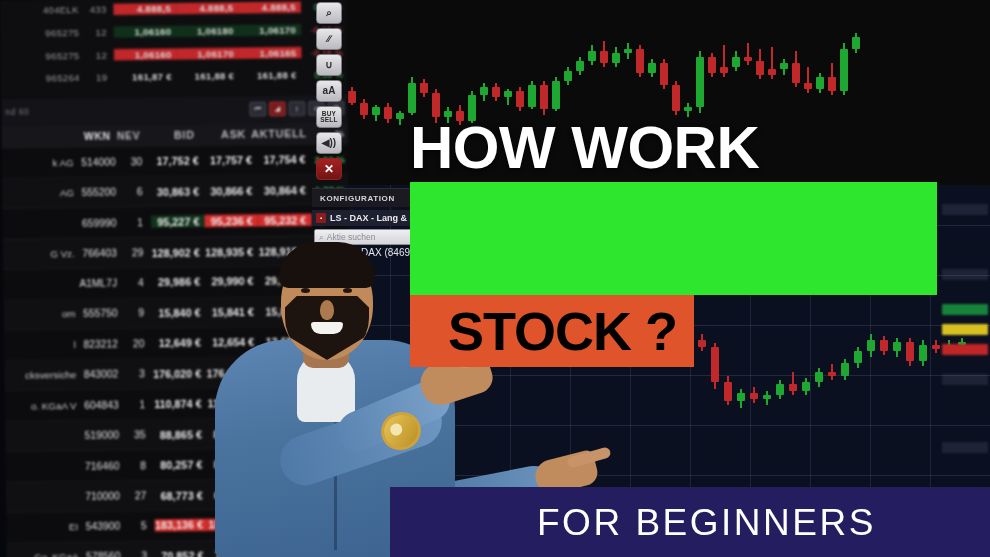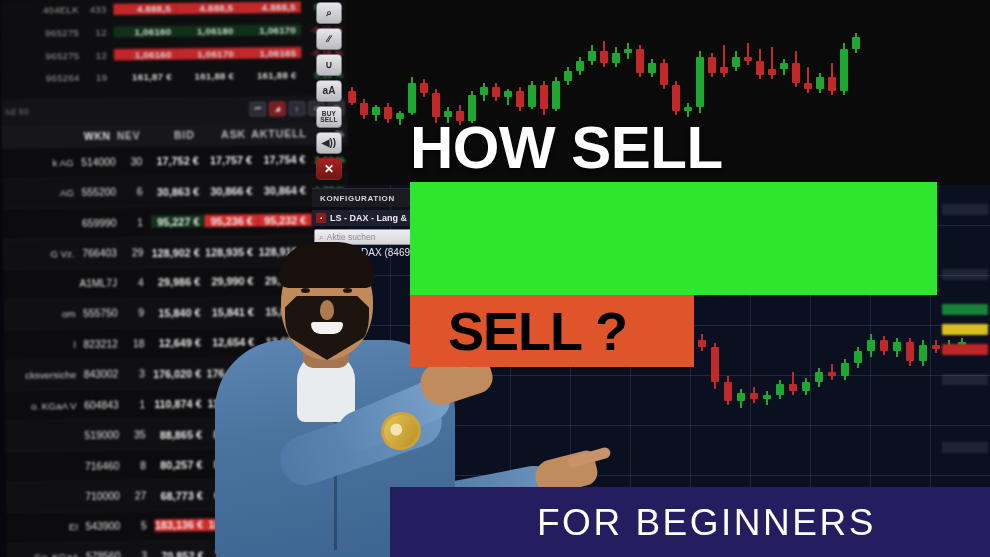--- a/index.html
+++ b/index.html
@@ -779,21 +779,21 @@
             <span class="c-wkn">555750</span>
             <span class="c-nev">9</span>
             <span class="c-bid ">15,840 €</span>
             <span class="c-ask ">15,841 €</span>
             <span class="c-akt ">15,841 €</span>
             <span class="c-pct pos">1,7</span>
           </div>
           <div class="trow">
             <span class="c-name">l</span>
             <span class="c-wkn">823212</span>
-            <span class="c-nev">18</span>
+            <span class="c-nev">20</span>
             <span class="c-bid ">12,649 €</span>
             <span class="c-ask ">12,654 €</span>
             <span class="c-akt ">12,651 €</span>
             <span class="c-pct pos"></span>
           </div>
           <div class="trow">
             <span class="c-name">cksversiche</span>
             <span class="c-wkn">843002</span>
             <span class="c-nev">3</span>
             <span class="c-bid ">176,020 €</span>
@@ -908,23 +908,23 @@
       <div class="p-brow r"></div>
       <div class="p-hair"></div>
       <div class="p-armU"></div>
       <div class="p-armL"></div>
       <div class="p-watch"></div>
       <div class="p-hand"></div>
       <div class="p-finger"></div>
     </div>
   </div>
 
-  <div class="ttl-how">HOW SELL</div>
+  <div class="ttl-how">HOW WORK</div>
 
   <div class="band-green"></div>
 
   <div class="band-orange"></div>
-  <div class="ttl-work">SELL ?</div>
+  <div class="ttl-work">STOCK ?</div>
 
   <div class="band-navy"></div>
   <div class="ttl-beg">FOR BEGINNERS</div>
 
 </div>
 
 </body></html>

